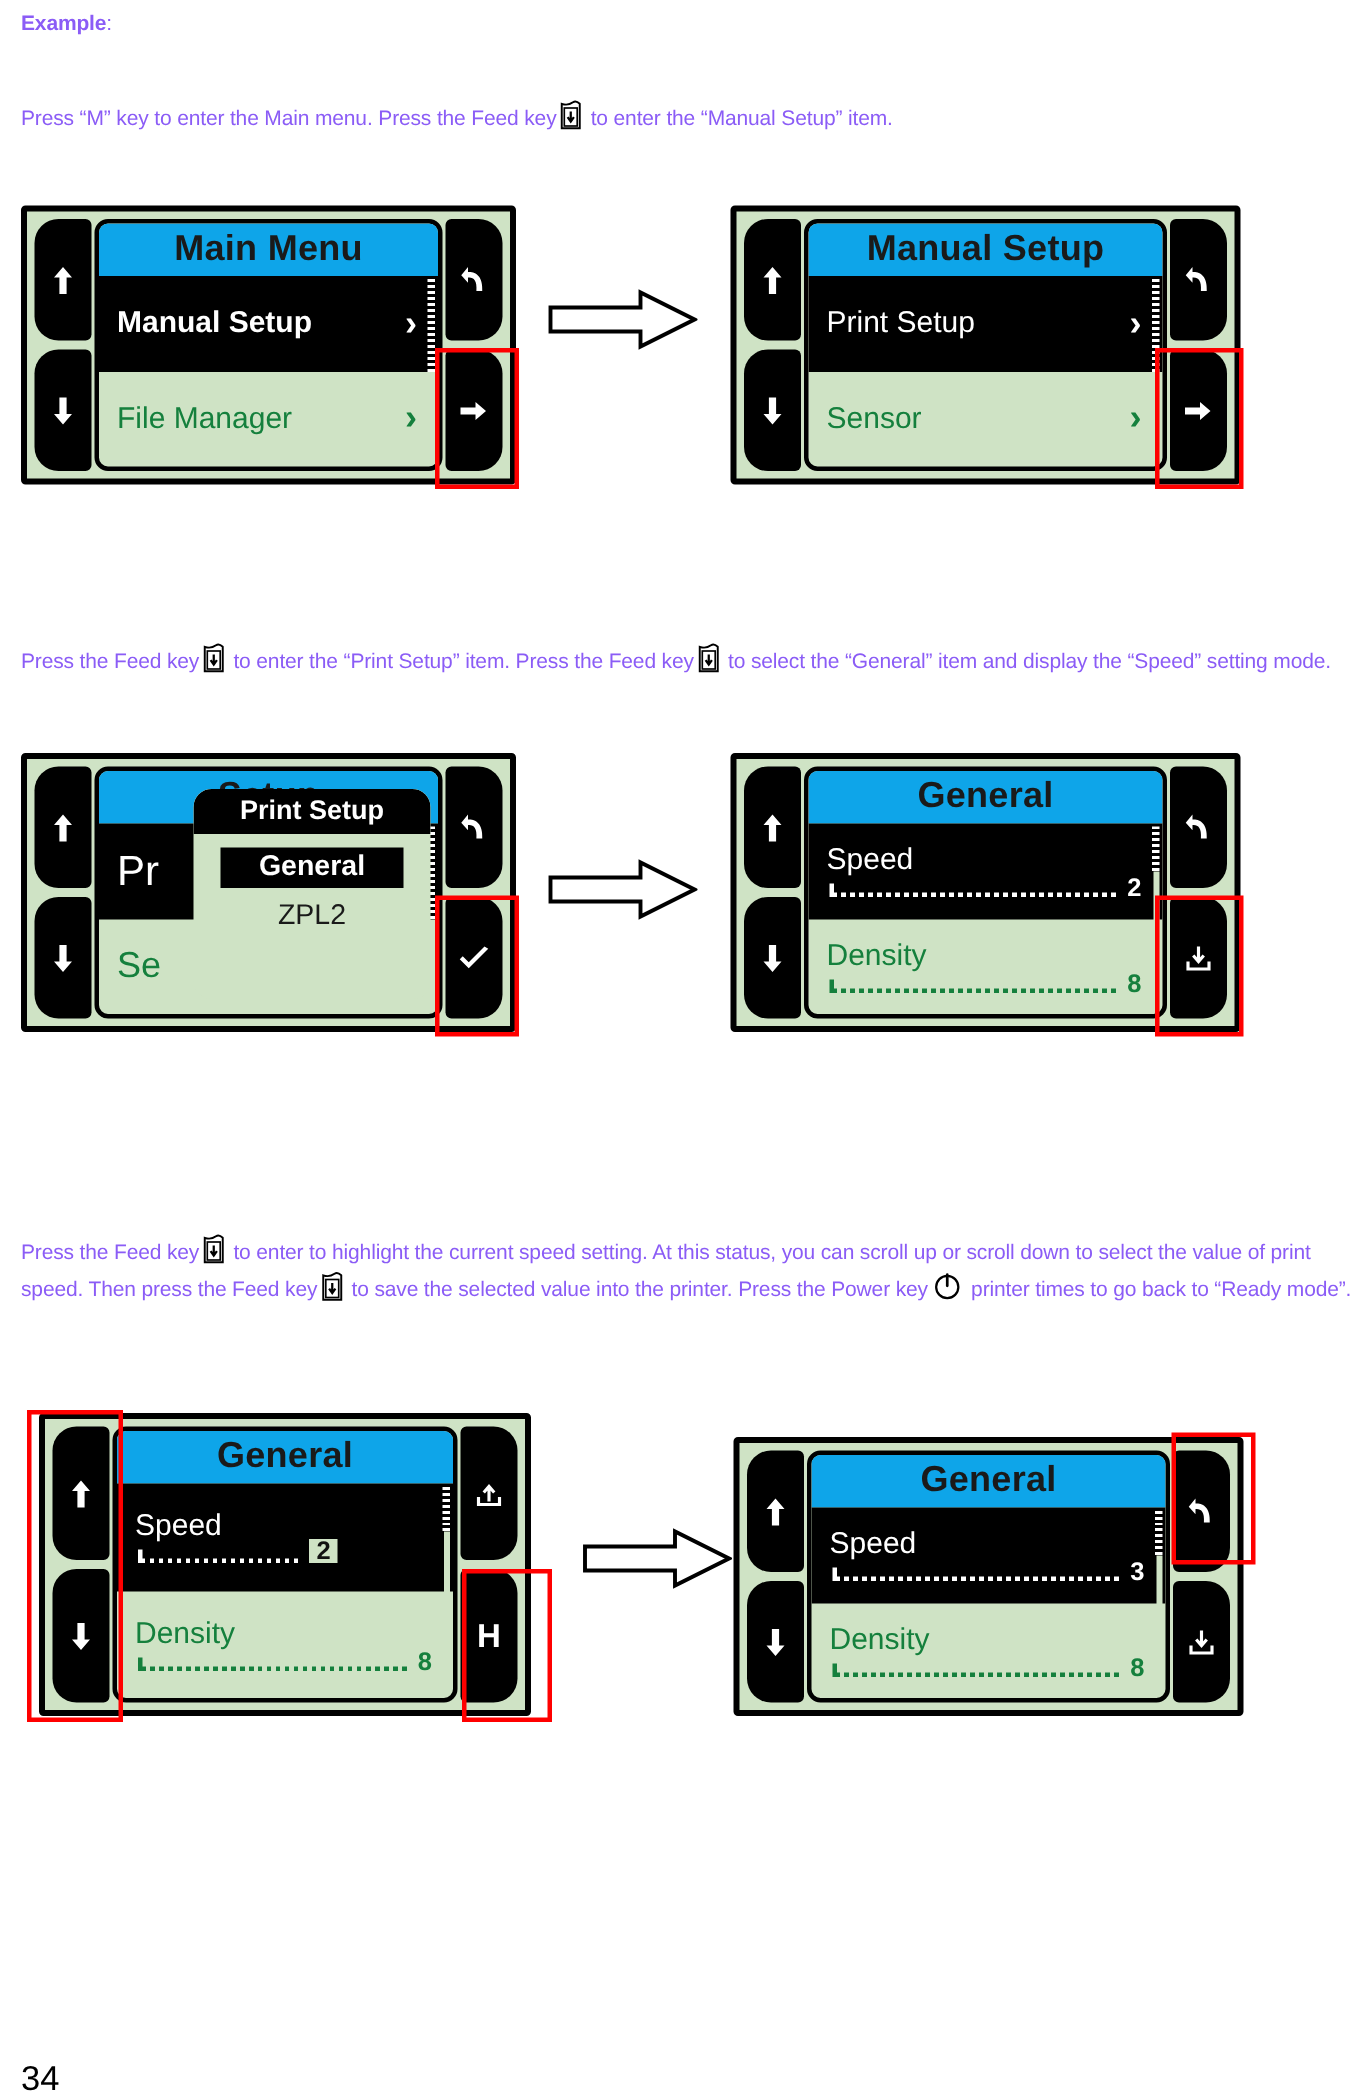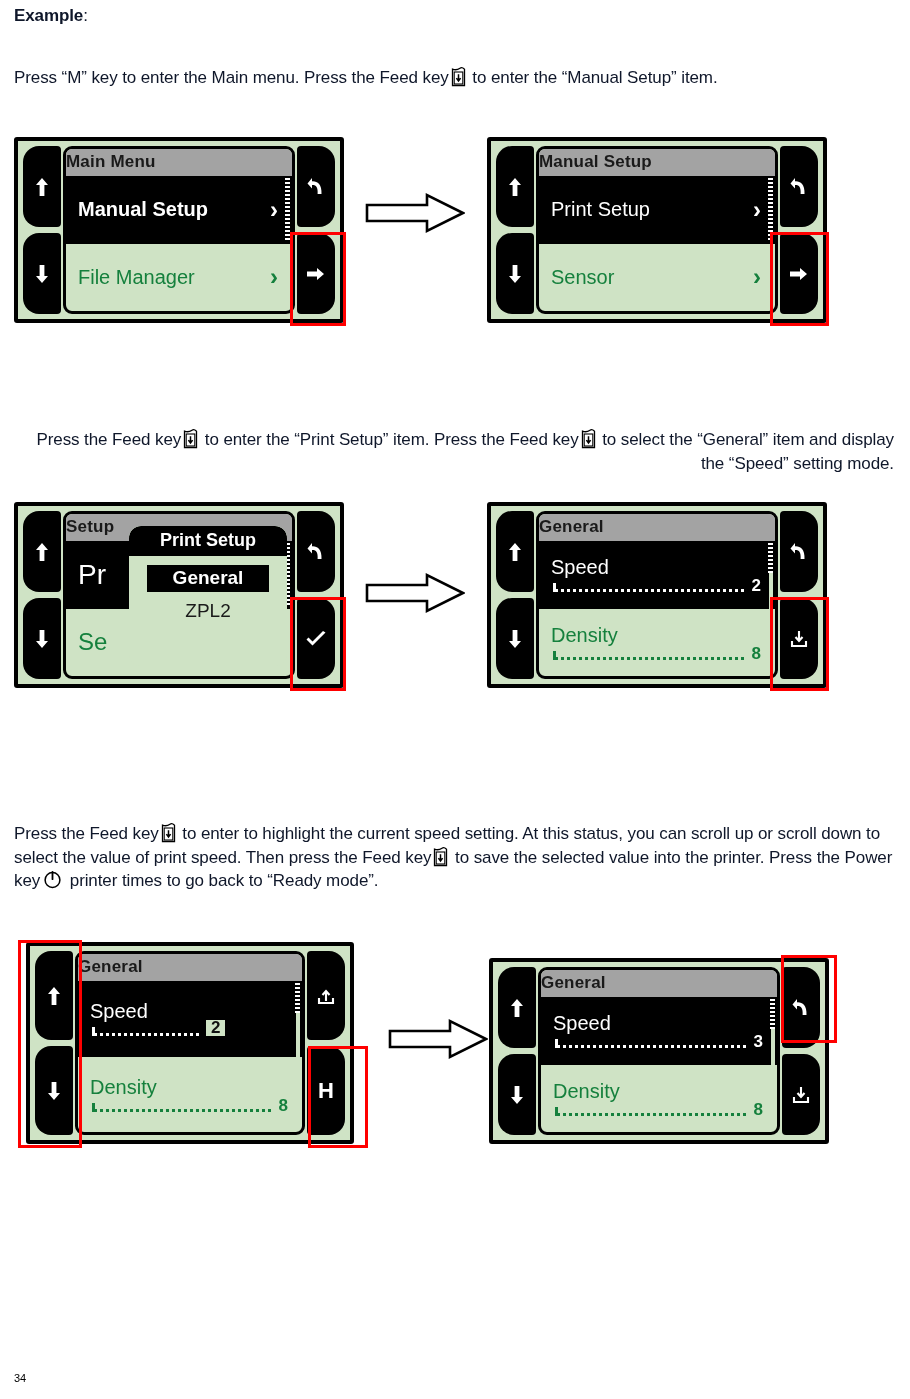--- a/index.html
+++ b/index.html
@@ -13,30 +13,30 @@
     height: 1399px;
     position: relative;
     font-family: "Liberation Sans", sans-serif;
     color: #000000;
     overflow: hidden;
   }
 
   
   .para {
     position: absolute;
-    font-size: 17px;
+    font-size: 14px;
     line-height: 23.5px;
-    color: #0f172a;
+    color: #8b5cf6;
     letter-spacing: -0.1px;
   }
   .para b { font-weight: bold; }
 
   .p-example   { left: 14px; top: 4px;  width: 890px; }
   .p-step1     { left: 14px; top: 66px; width: 896px; }
-  .p-step2     { left: 14px; top: 428px; width: 880px; text-align: right; }
+  .p-step2     { left: 14px; top: 428px; width: 880px; }
   .p-step3     { left: 14px; top: 822px; width: 898px; }
 
   
   .key {
     display: inline-block;
     vertical-align: -4px;
     position: relative;
   }
   .feed-key {
     width: 15px;
@@ -51,21 +51,21 @@
     margin: 0 3px;
     vertical-align: -3px;
   }
   .power-key svg { display:block; width:19px; height:19px; }
 
   
   .page-number {
     position: absolute;
     left: 14px;
     top: 1372px;
-    font-size: 11px;
+    font-size: 23px;
     color: #000;
     text-align: center;
   }
 
   
   .flow-arrow {
     position: absolute;
     width: 100px;
     height: 42px;
   }
@@ -128,24 +128,25 @@
     box-sizing: border-box;
     border: 3px solid #000;
     border-radius: 9px;
     background: #cfe3c5;
     position: relative;
     overflow: hidden;
     display: flex;
     flex-direction: column;
   }
   .screen-title {
-    background: #a3a3a3;
+    background: #0ea5e9;
     color: #1a1a1a;
     font-weight: bold;
-    font-size: 17px;
+    text-align: center;
+    font-size: 24px;
     flex: 0 0 auto;
     padding: 3px 0 4px 0;
     letter-spacing: 0.2px;
   }
   .rows {
     flex: 1 1 auto;
     display: flex;
     flex-direction: column;
     position: relative;
   }

